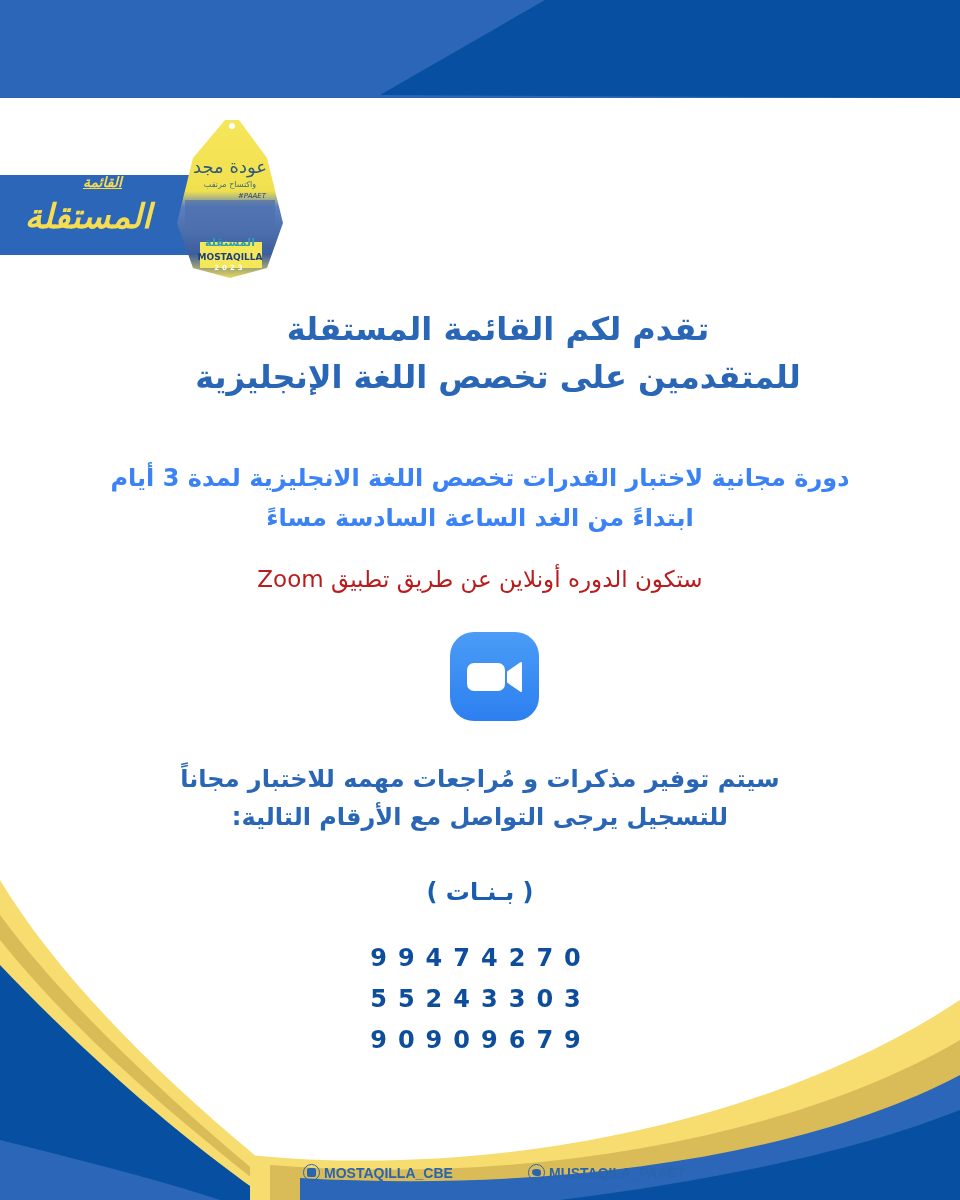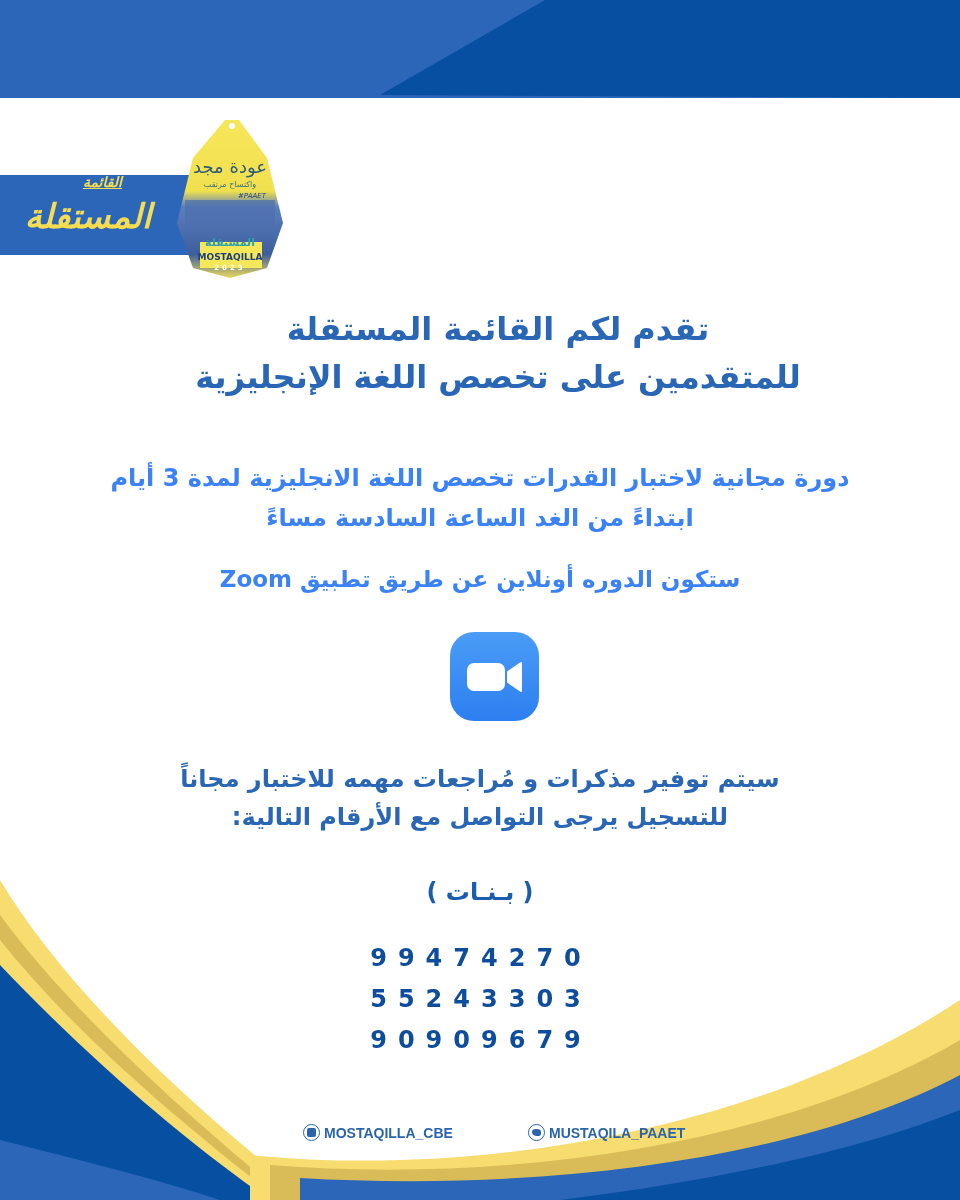--- a/index.html
+++ b/index.html
@@ -26,41 +26,41 @@
     .badge { position: absolute; left: 175px; top: 118px; width: 110px; height: 160px; }
     .badge-text {
       position: absolute; width: 100%; text-align: center; color: #1e3f7e;
       font-family: "DejaVu Sans", sans-serif;
     }
 
     .content { position: absolute; left: 0; width: 960px; text-align: center; direction: rtl; color: #1a5db0; }
     .title { top: 305px; font-size: 32px; font-weight: bold; line-height: 48px; color: #2a66b6; }
     .title .line { display: block; padding-left: 36px; }
     .info { top: 458px; font-size: 24px; font-weight: bold; line-height: 40px; color: #3b82f6; }
-    .online { top: 566px; font-size: 23px; font-weight: bold; color: #3b82f6; }
+    .online { top: 566px; font-size: 23px; font-weight: normal; color: #b91c1c; }
     .online .zoom-word { direction: ltr; unicode-bidi: embed; }
 
     .zoom-icon {
       position: absolute; left: 450px; top: 632px; width: 89px; height: 89px;
       border-radius: 24px; background: #2d8cff;
       background: linear-gradient(180deg, #4a9cf6 0%, #2d7ff0 100%);
     }
 
     .notes { top: 760px; font-size: 24px; font-weight: bold; line-height: 38px; color: #2a66b6; }
     .girls { top: 878px; font-size: 24px; font-weight: bold; color: #1a5db0; }
 
     .phones {
       position: absolute; left: 0; top: 938px; width: 960px; text-align: center;
       font-family: "DejaVu Sans", sans-serif; font-weight: bold; font-size: 24px;
       letter-spacing: 11px; color: #0e4d9b; line-height: 41px;
     }
     .phones .num { display: block; padding-left: 2px; }
 
     .socials {
-      position: absolute; top: 1124px; left: 0; width: 960px; height: 24px;
+      position: absolute; top: 1164px; left: 0; width: 960px; height: 24px;
       font-family: "Liberation Sans", sans-serif; font-weight: bold; font-size: 14px; color: #2a64ad;
     }
     .social { position: absolute; top: 0; display: flex; align-items: center; gap: 4px; }
     .social.ig { left: 303px; }
     .social.tw { left: 528px; }
     .social .ico {
       width: 17px; height: 17px; border-radius: 50%; border: 1.5px solid #2a64ad;
       display: inline-flex; align-items: center; justify-content: center;
     }
     .social .ico .inner-ig { width: 9px; height: 9px; background: #2a64ad; border-radius: 2px; }

